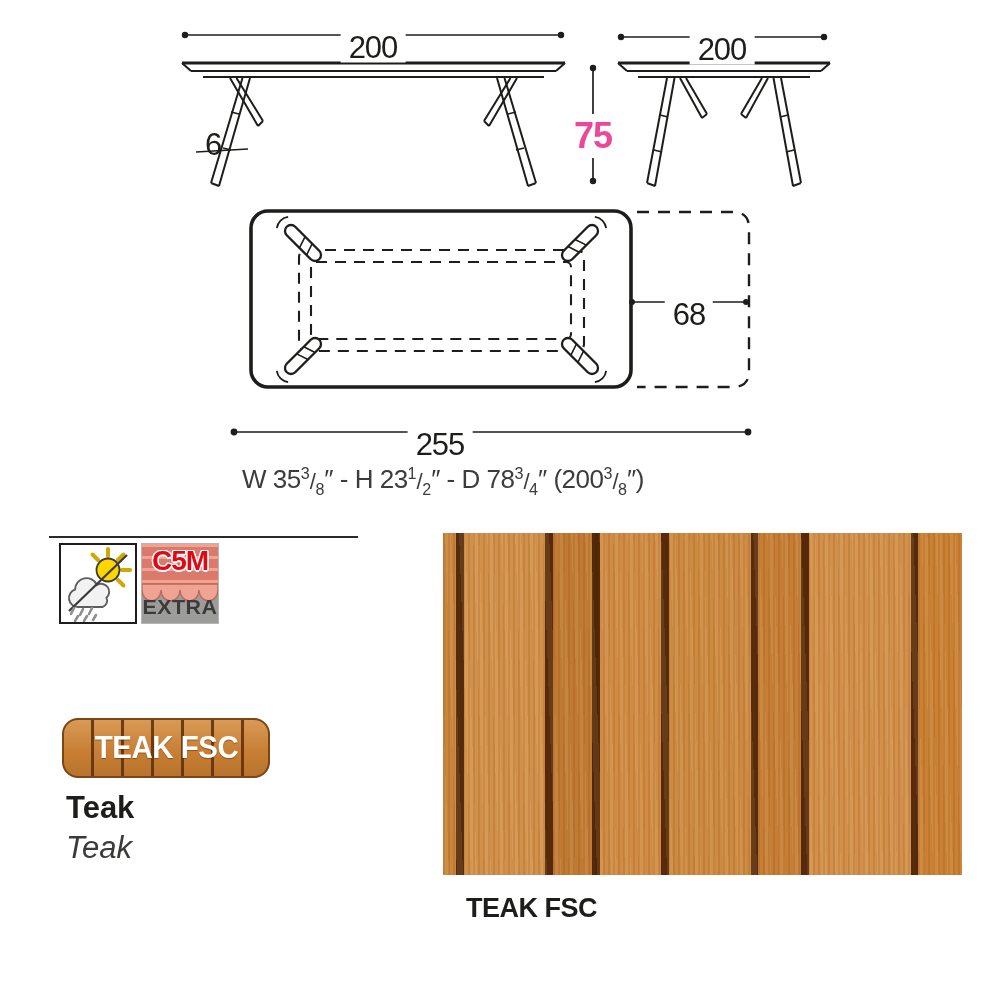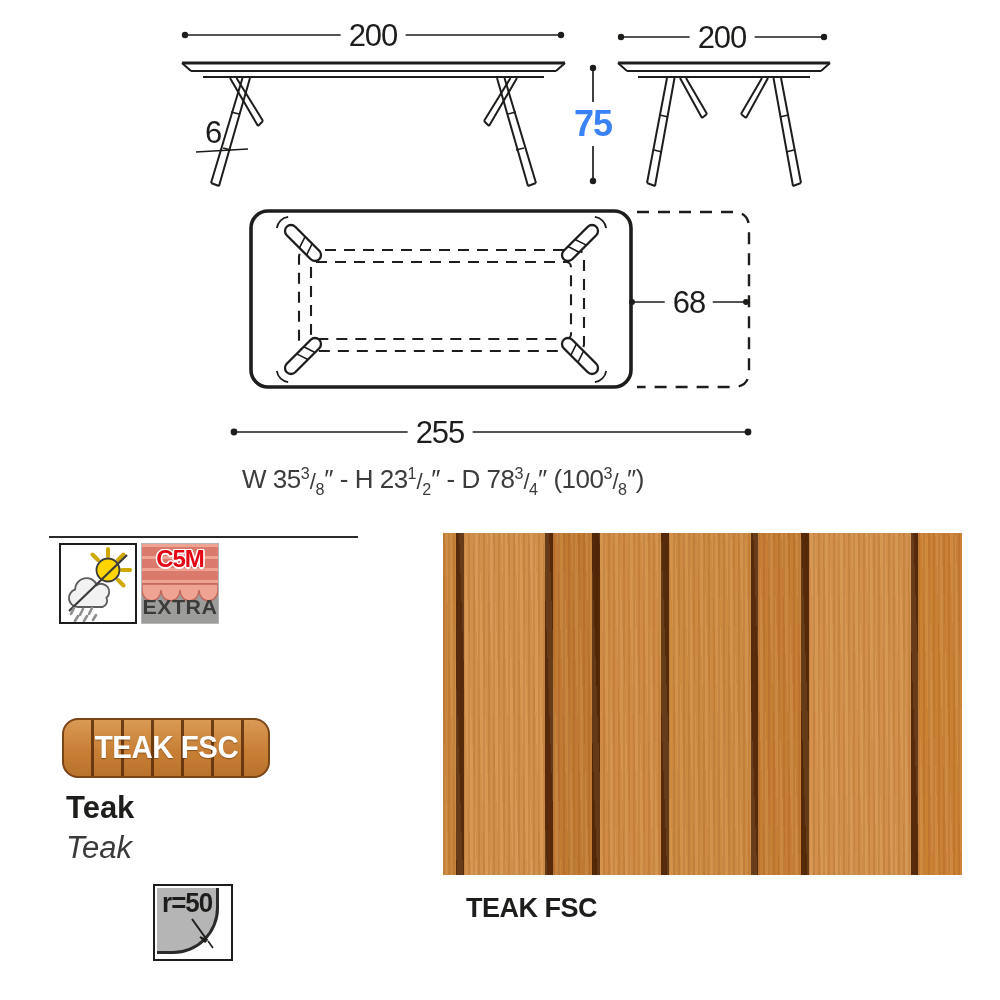--- a/index.html
+++ b/index.html
@@ -4,41 +4,41 @@
 <style>
   html,body{margin:0;padding:0;background:#fff;}
   #stage{position:relative;width:1000px;height:1000px;background:#fff;overflow:hidden;
          font-family:"Liberation Sans", sans-serif;color:#1d1d1b;}
   .abs{position:absolute;}
   svg{display:block;}
 
   
   .dimlabel{position:absolute;transform:translate(-50%,-50%);background:#fff;
             font-size:31px;letter-spacing:-1px;color:#1d1d1b;padding:0 8px;
-            white-space:nowrap;line-height:1;}
+            white-space:nowrap;line-height:1;margin-top:12px;}
   .dimlabel.vert{padding:4px 6px;}
-  .dimlabel.red{color:#3b82f6;font-weight:700;font-size:36px;text-align:center;}
+  .dimlabel.red{color:#ec4899;font-weight:700;font-size:36px;text-align:center;}
   .dimlabel.nobg{background:transparent;padding:0;}
 
   
   .imperial{position:absolute;left:443px;top:481px;transform:translate(-50%,-50%);
             font-size:26px;color:#3c3c3b;letter-spacing:-0.5px;white-space:nowrap;}
   .imperial .fr sup{font-size:62%;vertical-align:super;letter-spacing:0;}
   .imperial .fr sub{font-size:62%;vertical-align:sub;letter-spacing:0;}
   .imperial .fr .sl{font-size:85%;}
 
   
   .sep{position:absolute;left:49px;top:536px;width:309px;height:0;border-top:2px solid #2a2a2a;}
 
   
   .iconbox{position:absolute;background:#fff;border:2px solid #1d1d1b;box-sizing:border-box;}
   #weather-box{left:59px;top:543px;width:78px;height:81px;}
   #c5m-box{left:141px;top:543px;width:78px;height:81px;border:1px solid #b5b5b5;overflow:hidden;}
   .c5m-text{position:absolute;left:0;top:1px;width:100%;text-align:center;
-            font-size:24px;font-weight:800;color:#e30613;letter-spacing:-1px;
+            font-size:28px;font-weight:800;color:#e30613;letter-spacing:-1px;
             text-shadow:-1.5px 0 #fff,1.5px 0 #fff,0 -1.5px #fff,0 1.5px #fff,
                         -1px -1px #fff,1px 1px #fff,-1px 1px #fff,1px -1px #fff;}
   .extra-text{position:absolute;left:0;top:51px;width:100%;text-align:center;
               font-size:21px;font-weight:700;color:#3b3b3a;letter-spacing:0.5px;
               transform:scaleX(1.02);}
 
   
   #registered-badge{left:62px;top:645px;width:206px;height:57px;border:3px solid #00a0d8;
                     border-radius:13px;box-sizing:border-box;background:#fff;}
   #lock-tile{position:absolute;left:3px;top:2px;width:47px;height:47px;border-radius:9px;
@@ -189,21 +189,21 @@
   </svg>
 
   <div class="dimlabel" style="left:373px;top:35px">200</div>
   <div class="dimlabel" style="left:722px;top:37px">200</div>
   <div class="dimlabel vert red" style="left:593px;top:124px">75</div>
   <div class="dimlabel nobg" style="left:213px;top:132px">6</div>
   <div class="dimlabel" style="left:689px;top:302px">68</div>
   <div class="dimlabel" style="left:440px;top:432px">255</div>
 
   <div class="imperial">
-    <span>W 35</span><span class="fr"><sup>3</sup><span class="sl">/</span><sub>8</sub></span><span>″ - H 23</span><span class="fr"><sup>1</sup><span class="sl">/</span><sub>2</sub></span><span>″  - D 78</span><span class="fr"><sup>3</sup><span class="sl">/</span><sub>4</sub></span><span>″ (100</span><span class="fr"><sup>3</sup><span class="sl">/</span><sub>8</sub></span><span>″)</span>
+    <span>W 35</span><span class="fr"><sup>3</sup><span class="sl">/</span><sub>8</sub></span><span>″ - H 23</span><span class="fr"><sup>1</sup><span class="sl">/</span><sub>2</sub></span><span>″  - D 78</span><span class="fr"><sup>3</sup><span class="sl">/</span><sub>4</sub></span><span>″ (200</span><span class="fr"><sup>3</sup><span class="sl">/</span><sub>8</sub></span><span>″)</span>
   </div>
 
   <div class="sep"></div>
 
   <div class="iconbox" id="weather-box">
     <svg width="74" height="77" viewBox="0 0 74 77">
       <g stroke="#cfa800" stroke-width="4" stroke-linecap="round">
         <line x1="47" y1="11" x2="47" y2="4"></line>
         <line x1="57" y1="15" x2="62.5" y2="9.5"></line>
         <line x1="61" y1="25" x2="69" y2="25"></line>
@@ -241,26 +241,17 @@
   </div>
 
 
   <div class="abs" id="teakfsc-badge">
     <span class="lbl">TEAK FSC</span>
   </div>
 
   <div class="material-bold">Teak</div>
   <div class="material-italic">Teak</div>
 
-  <div class="iconbox" id="r-box">
-    <div class="corner-shape"></div>
-    <div class="spec-label">r=50</div>
-    <svg class="abs" style="left:0;top:0;z-index:2" width="76" height="73" viewBox="0 0 76 73">
-      <line x1="37" y1="33" x2="52" y2="54" stroke="#1d1d1b" stroke-width="2"></line>
-      <path d="M52,54 l-7,-3 l5,5 z" fill="#1d1d1b" stroke="#1d1d1b" stroke-width="1.5"></path>
-      <line x1="53" y1="55" x2="58" y2="62" stroke="#1d1d1b" stroke-width="1.6"></line>
-    </svg>
-  </div>
 
   <div class="abs" id="wood-swatch"></div>
   <div class="swatch-caption">TEAK FSC</div>
 
 </div>
 
 </body></html>

